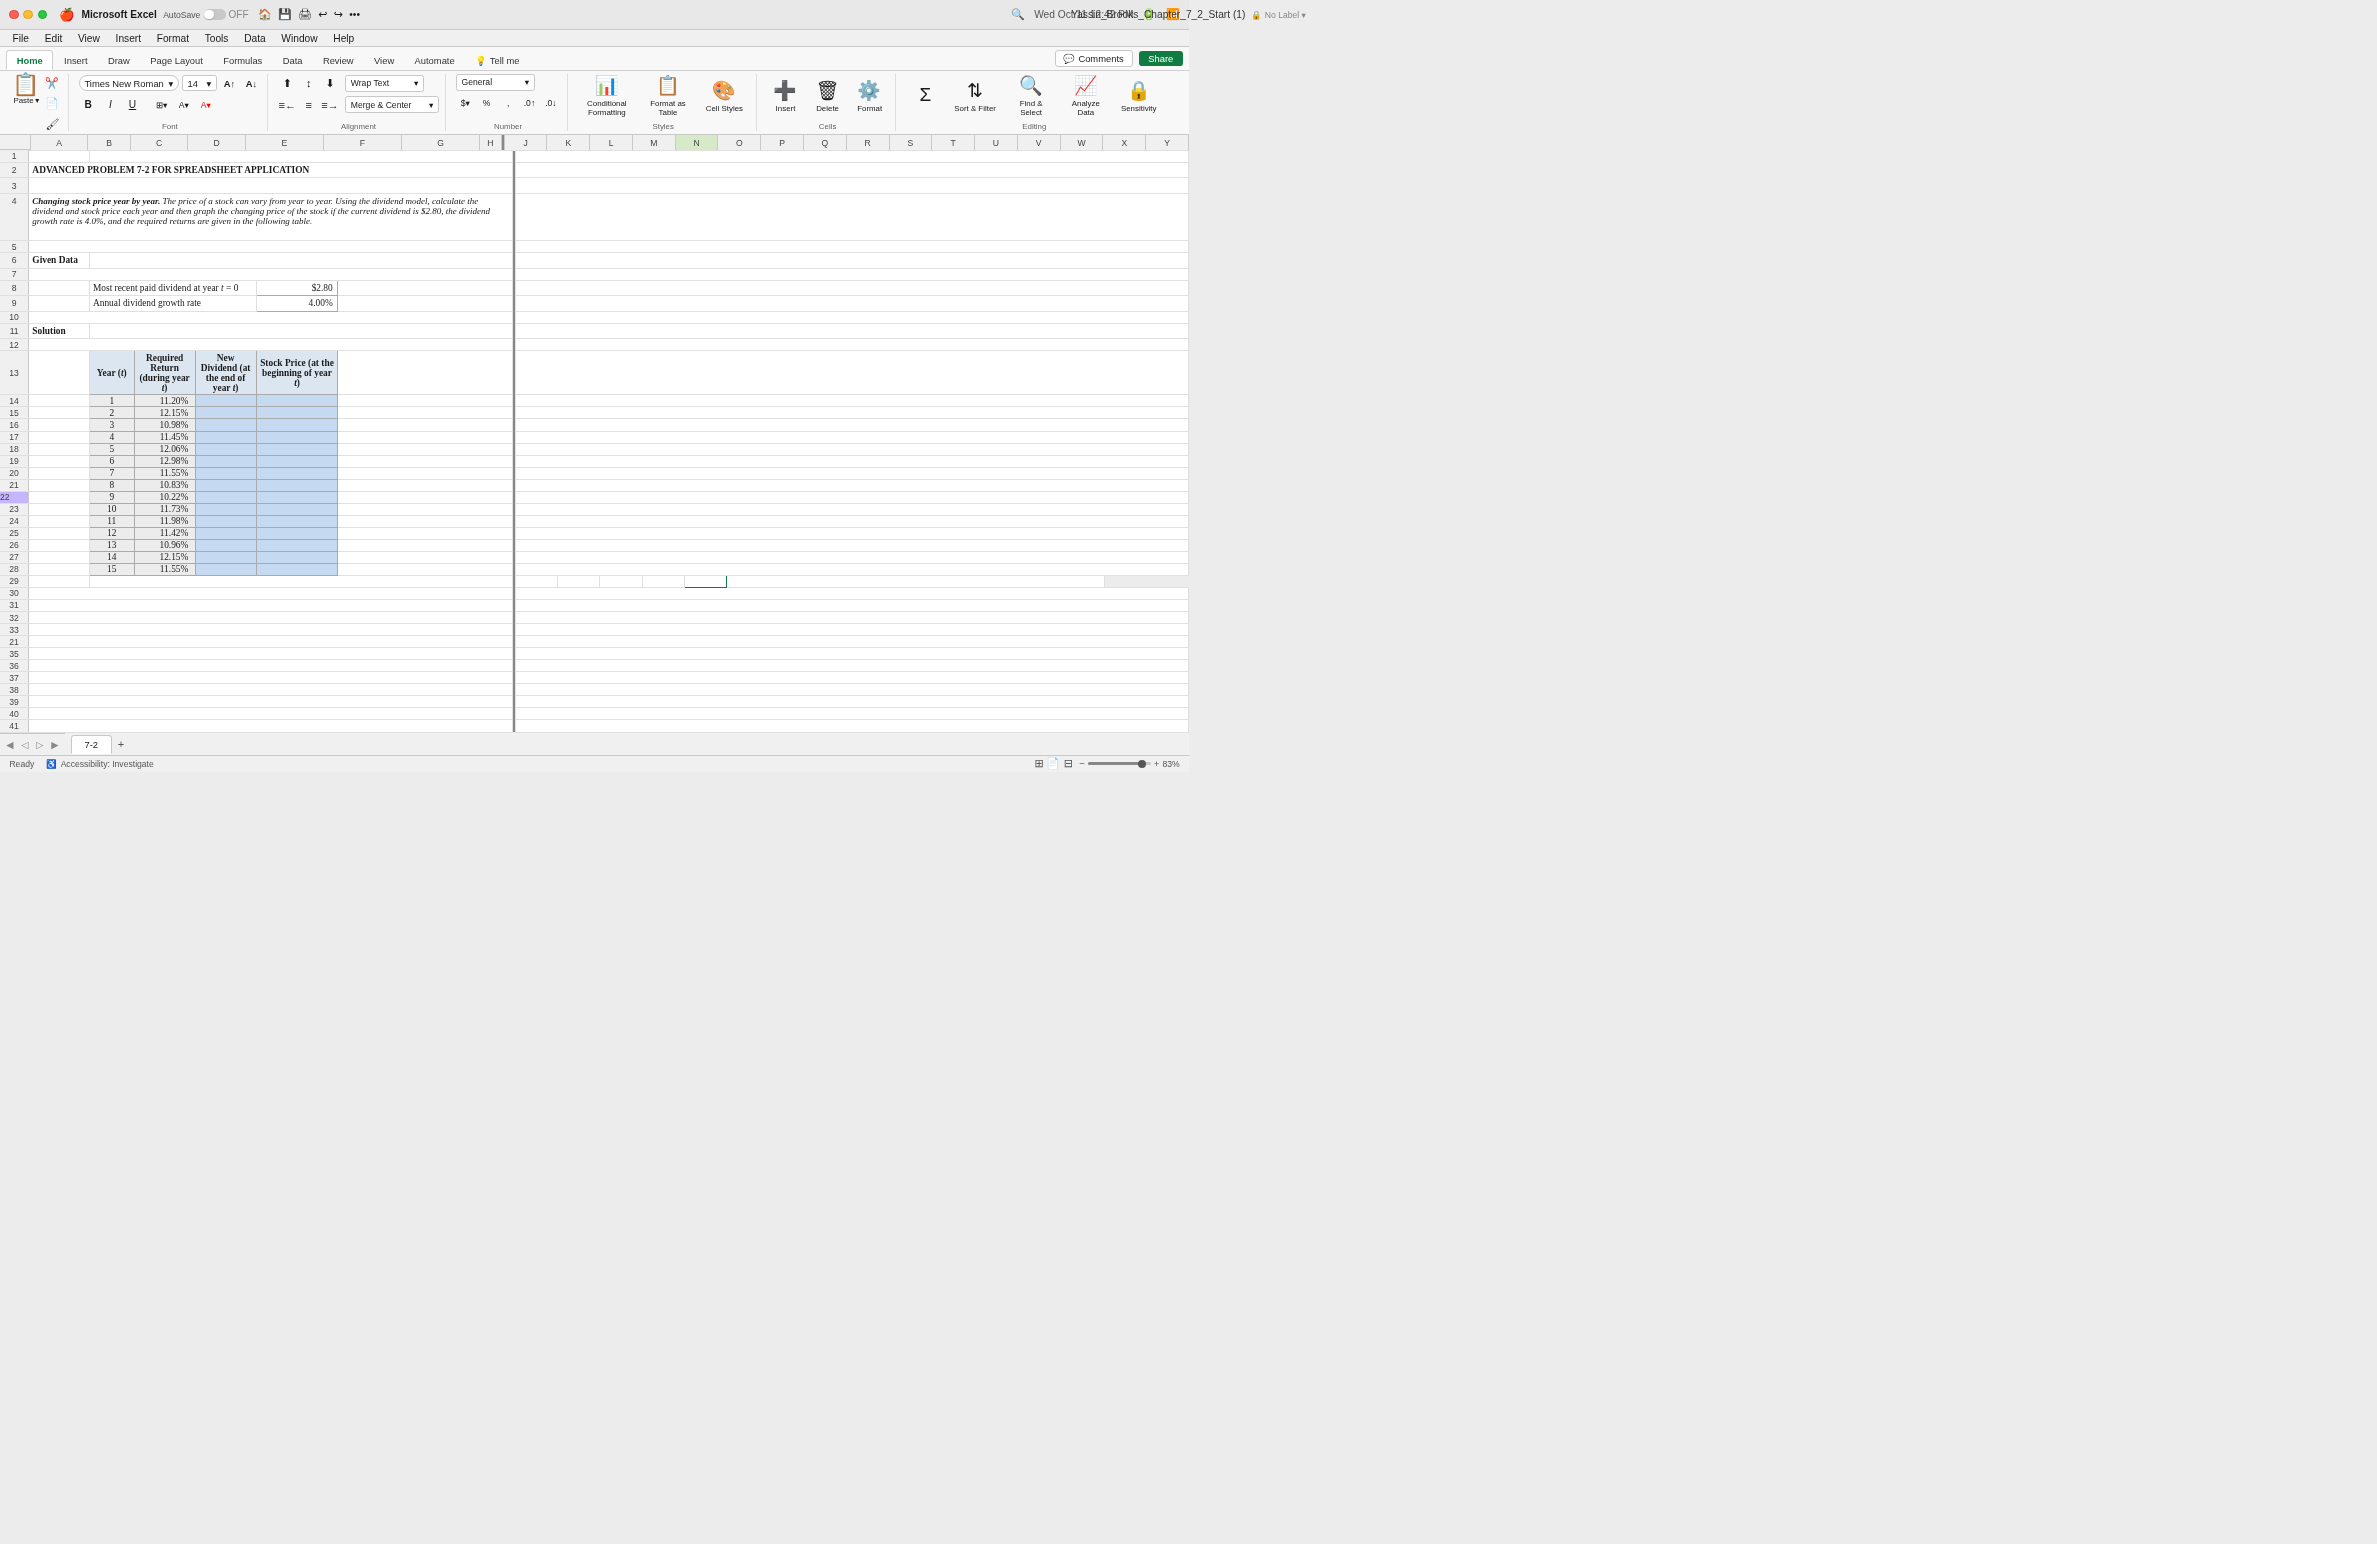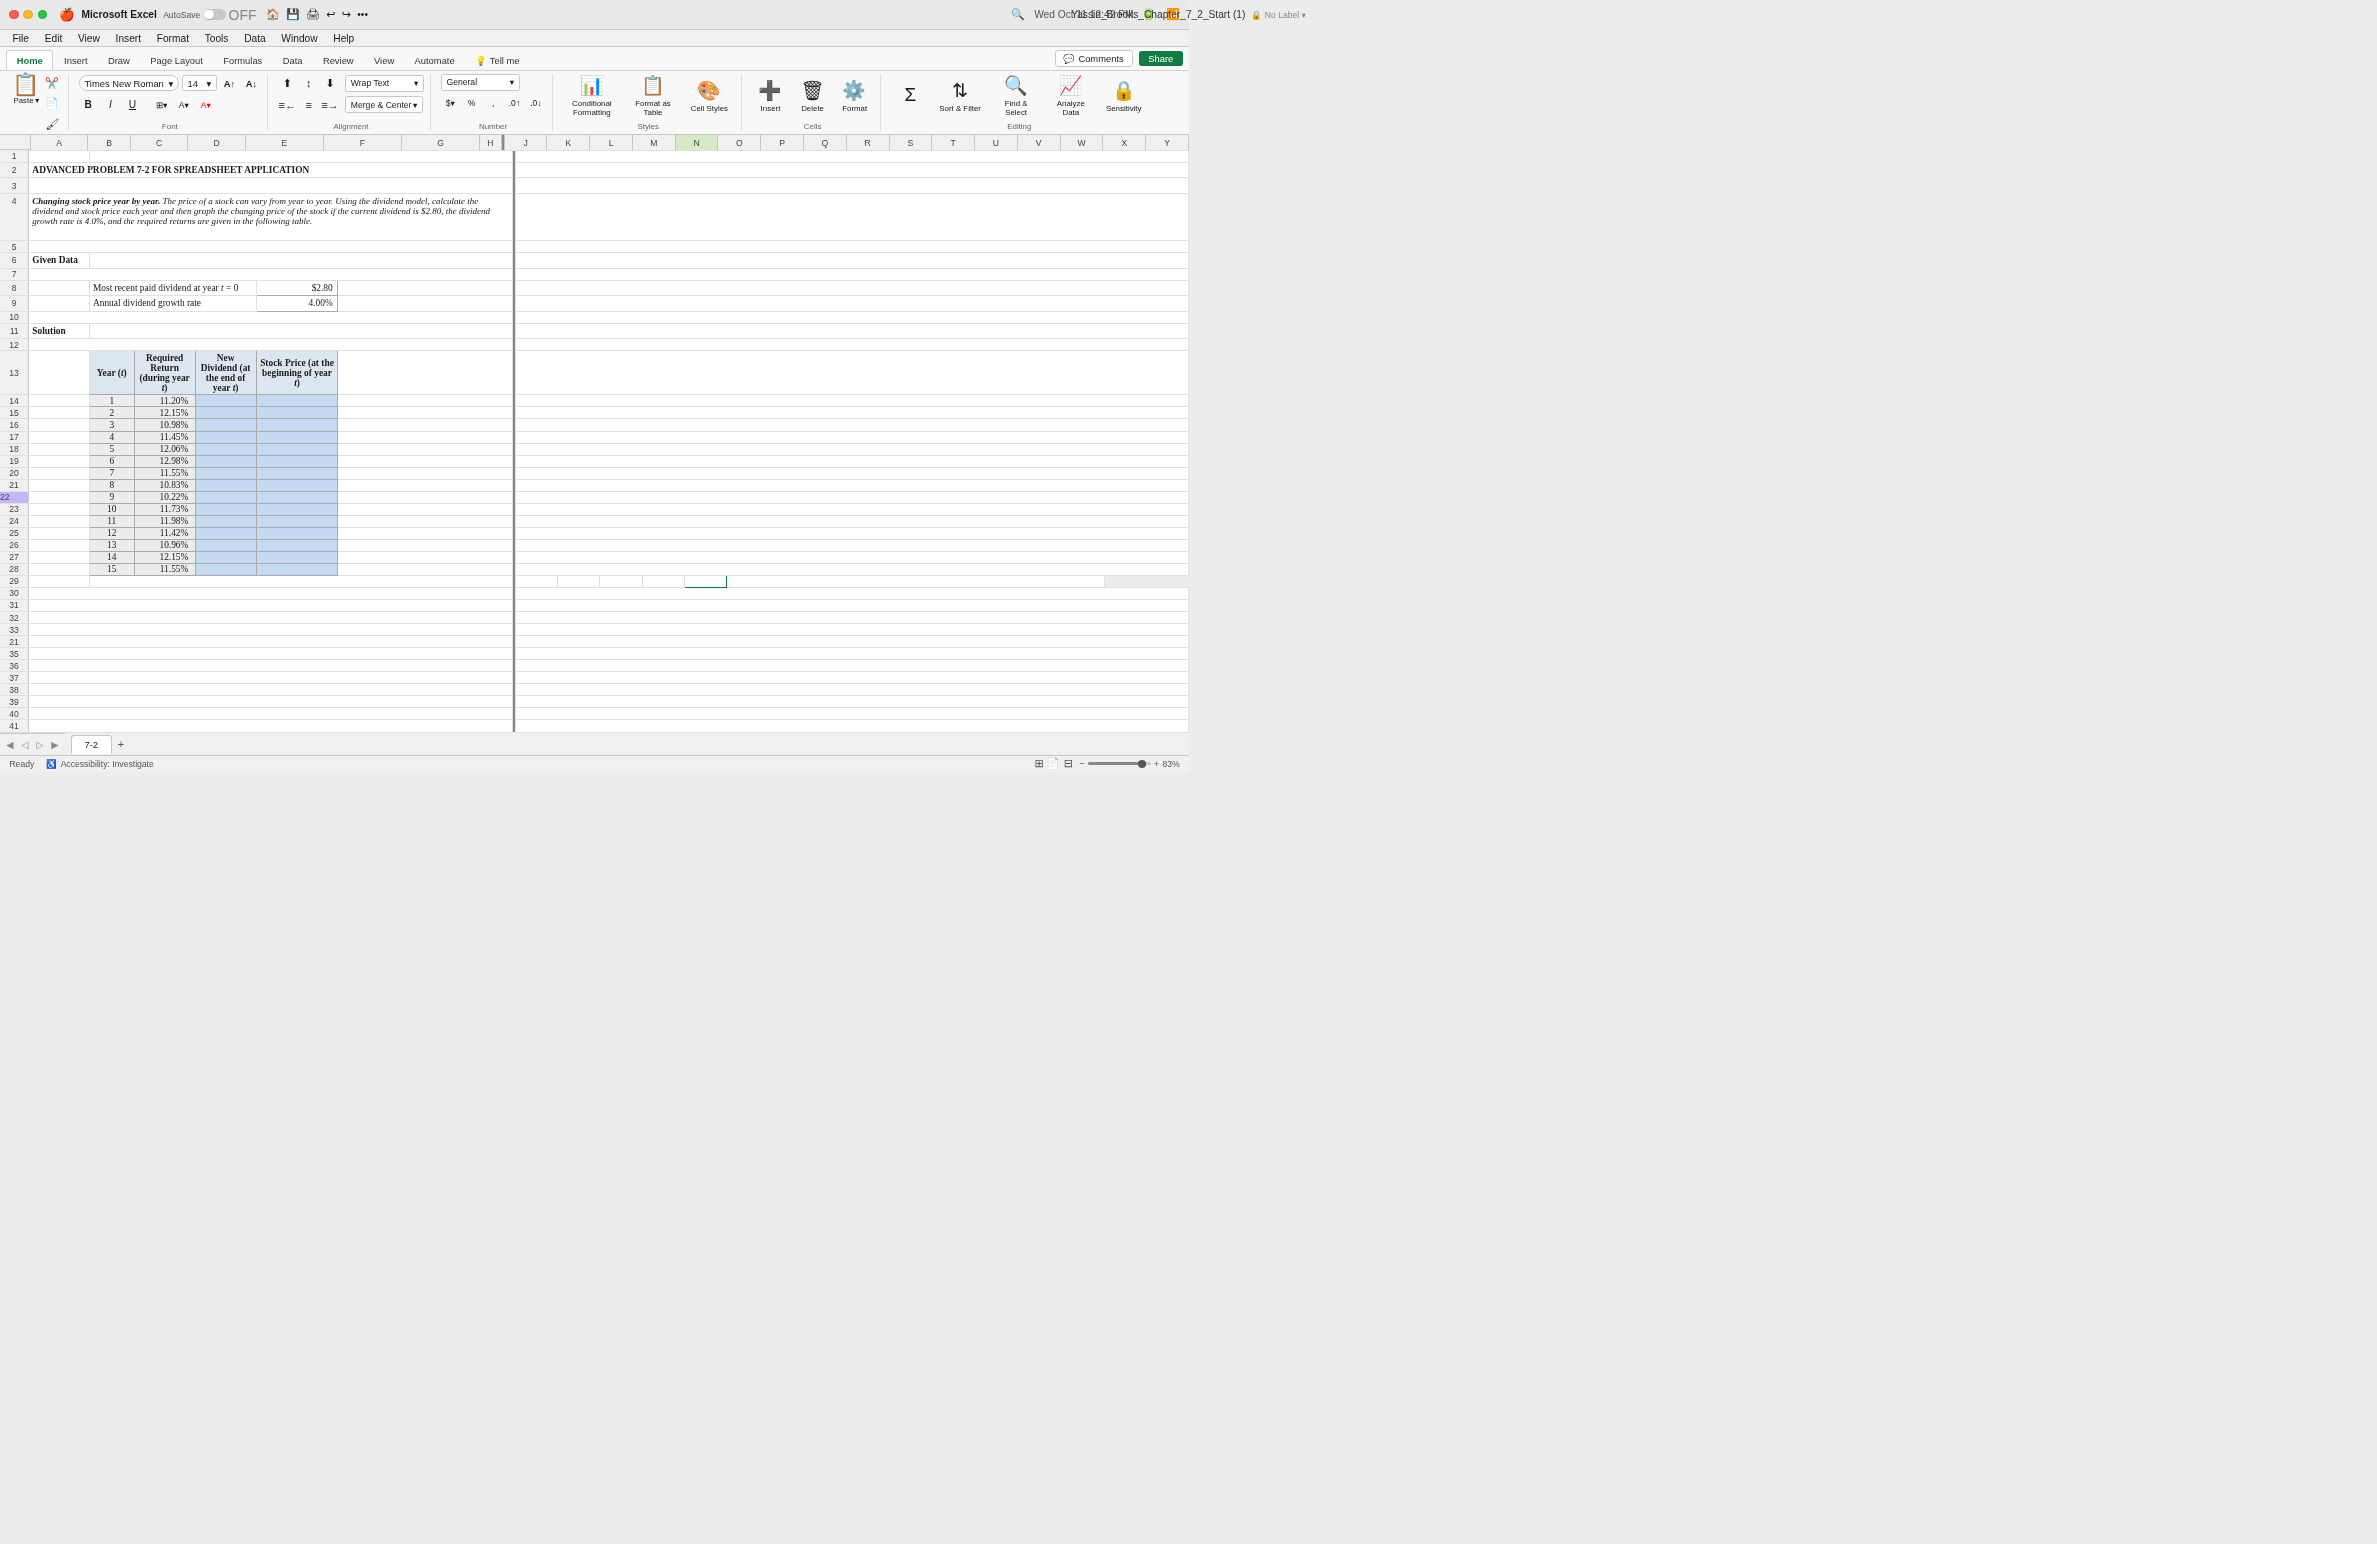--- a/index.html
+++ b/index.html
@@ -334,21 +334,21 @@
       background: #fff;
       border: 0.8px solid #c8c8c8;
       padding: 1.6px 4.7px;
       font-size: 8.6px;
       border-radius: 2.4px;
       display: flex;
       align-items: center;
       justify-content: space-between;
       height: 17.3px;
       cursor: pointer;
-      width: 78px;
+      width: 94px;
     }
 
     .wrap-text-btn {
       background: #fff;
       border: 0.8px solid #c8c8c8;
       padding: 1.6px 4.7px;
       font-size: 8.6px;
       border-radius: 2.4px;
       display: flex;
       align-items: center;
@@ -385,21 +385,21 @@
         <div class="tl tl-yellow"></div>
         <div class="tl tl-green"></div>
       </div>
       <span style="font-size:12.6px;">🍎</span>
       <span style="font-size:10.2px; font-weight:600;">Microsoft Excel</span>
       <div class="autosave-toggle">
         <span>AutoSave</span>
         <div class="toggle-track">
           <div class="toggle-thumb"></div>
         </div>
-        <span style="font-size:14px; color:#888;">OFF</span>
+        <span style="font-size:10px; color:#888;">OFF</span>
       </div>
 
       <span style="font-size:11px; cursor:pointer; margin-left:3.1px;">🏠</span>
       <span style="font-size:11px; cursor:pointer;">💾</span>
       <span style="font-size:11px; cursor:pointer;">🖨</span>
       <span style="font-size:11px; cursor:pointer;">↩</span>
       <span style="font-size:11px; cursor:pointer;">↪</span>
       <span style="font-size:10.2px; cursor:pointer;">•••</span>
     </div>
     <div class="titlebar-center">

